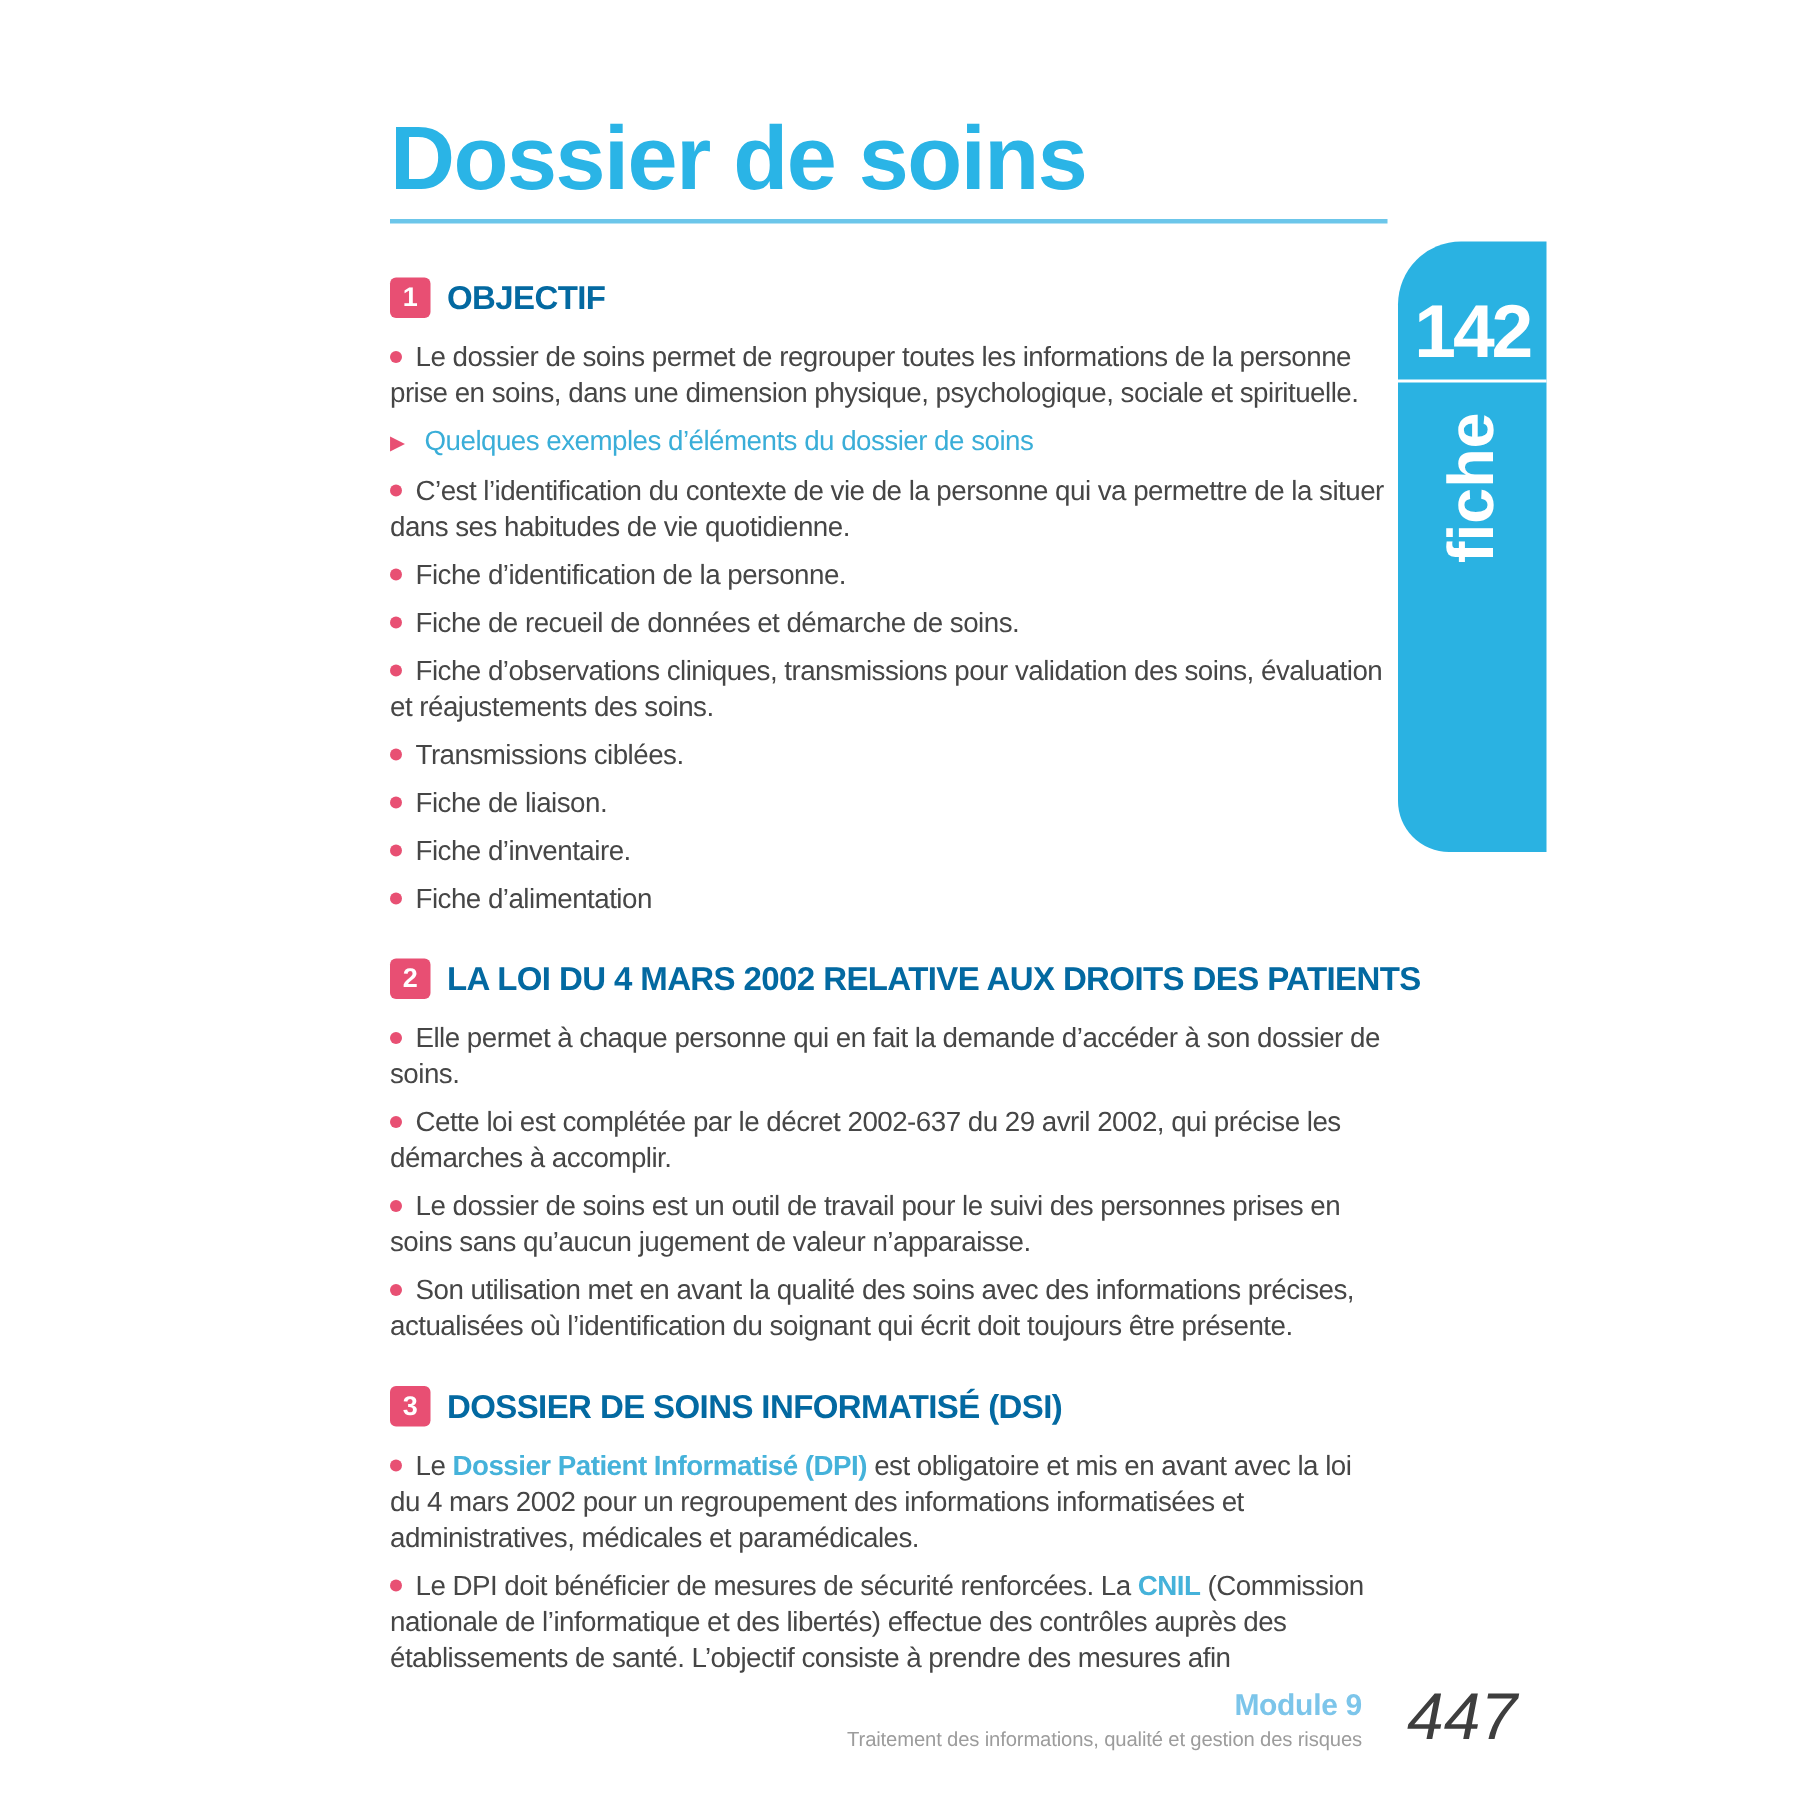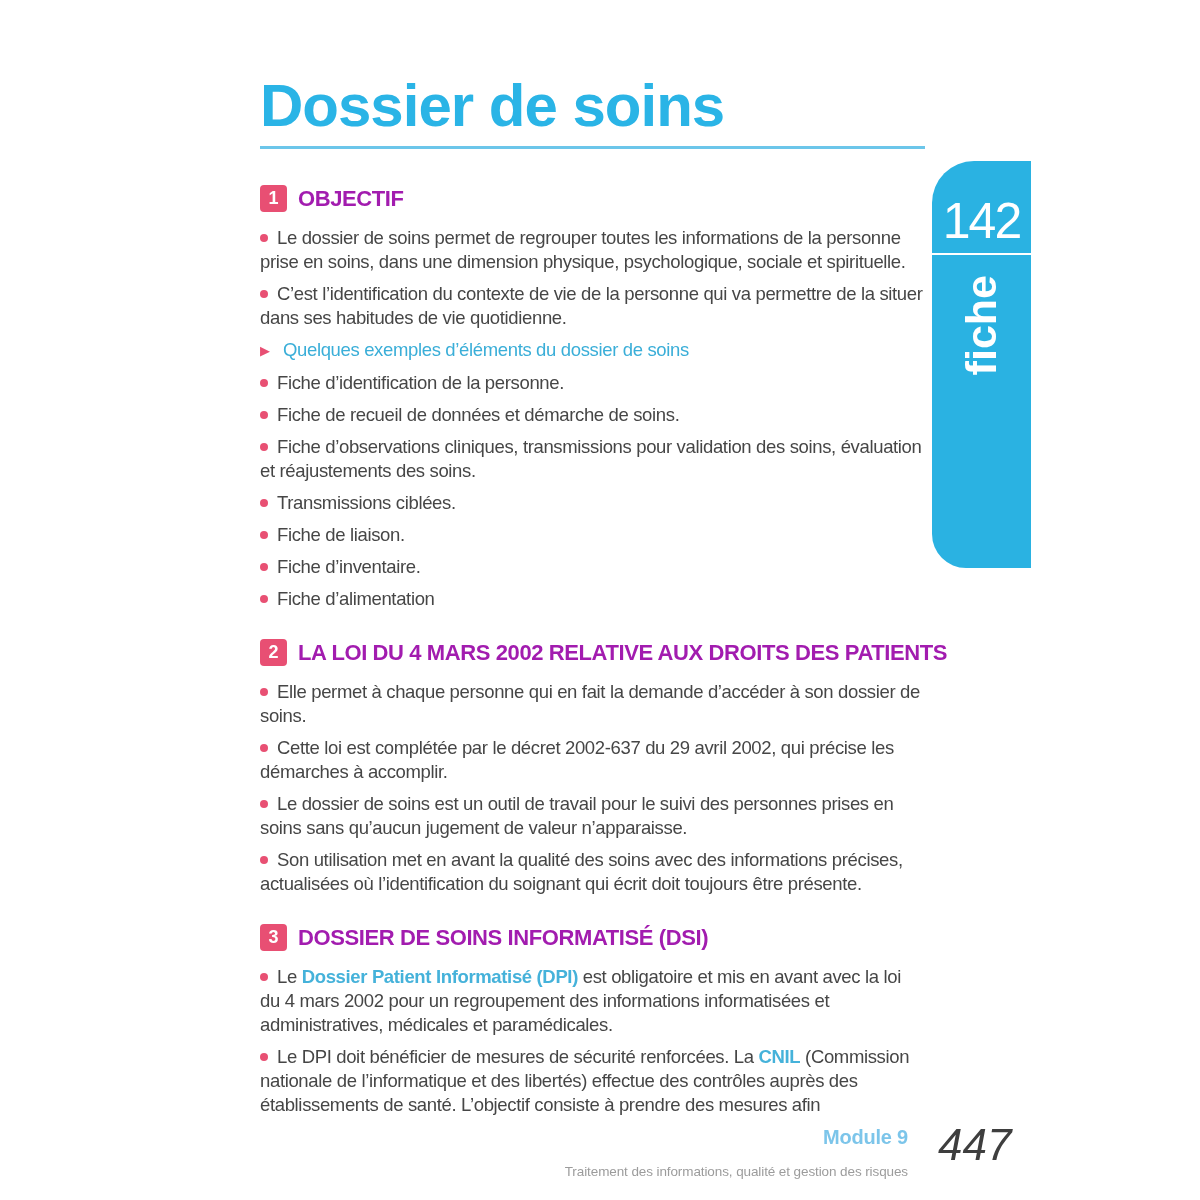--- a/index.html
+++ b/index.html
@@ -14,49 +14,49 @@
     color:#2ab4e6;letter-spacing:-1px;
     padding-bottom:9px;border-bottom:3px solid #6cc6ea;
   }
   .sec-head{display:flex;align-items:center;gap:11px;margin:28px 0 14px 0;}
   .sec-head.first{margin-top:36px;}
   .sec-num{
     flex:0 0 auto;width:27px;height:27px;border-radius:4px;background:#e84f73;
     color:#fff;font-size:18px;font-weight:bold;display:flex;align-items:center;justify-content:center;
   }
   .sec-title{
-    color:#a21caf;font-size:22px;font-weight:bold;letter-spacing:-0.4px;white-space:nowrap;
+    color:#0369a1;font-size:22px;font-weight:bold;letter-spacing:-0.4px;white-space:nowrap;
   }
   .li{margin:4px 0 8px 0;font-size:18.5px;line-height:24px;letter-spacing:-0.35px;color:#464646;}
   .dot{
     display:inline-block;width:8px;height:8px;border-radius:50%;background:#e85073;
     margin-right:9px;transform:translateY(-2px);
   }
   .arrow-line{color:#3aaed8;}
   .tri{color:#e84f73;font-size:13px;margin-right:13px;letter-spacing:0;vertical-align:1px;}
   .link{color:#45b2da;font-weight:bold;}
   
   .tab{
     position:absolute;left:932px;top:161px;width:99px;height:407px;
     background:#2ab2e2;border-radius:42px 0 0 34px;
   }
   .tab-number{
     margin-top:34px;text-align:center;color:#ffffff;font-size:50px;line-height:52px;
-    font-weight:400;letter-spacing:-2px;
+    font-weight:700;letter-spacing:-2px;
   }
   .tab-divider{margin-top:6px;height:2px;background:#ffffff;width:100%;}
   .tab-label-wrap{margin-top:4px;height:132px;display:flex;align-items:center;justify-content:center;}
   .tab-label{
     writing-mode:vertical-rl;transform:rotate(180deg);
     color:#ffffff;font-size:43px;font-weight:600;letter-spacing:0px;line-height:1;
   }
   
   .footer-text{position:absolute;top:1126px;right:292px;width:480px;text-align:right;}
   .footer-module{color:#7cc5ea;font-size:20px;font-weight:bold;letter-spacing:-0.2px;}
-  .footer-sub{color:#9c9c9c;font-size:13.5px;margin-top:15px;letter-spacing:-0.1px;}
+  .footer-sub{color:#9c9c9c;font-size:13.5px;margin-top:3px;letter-spacing:-0.1px;}
   .footer-pagenum{
     position:absolute;top:1120px;left:938px;font-size:44px;font-style:italic;
     color:#3e3e3e;letter-spacing:0px;
   }
 </style>
 </head>
 <body>
 
 <div class="page">
 
@@ -69,22 +69,22 @@
   </div>
 
   <div class="content">
     <h1 class="title">Dossier de soins</h1>
 
     <div class="sec-head first">
       <span class="sec-num">1</span>
       <span class="sec-title">OBJECTIF</span>
     </div>
     <p class="li"><span class="dot"></span><span>Le dossier de soins permet de regrouper toutes les informations de la personne prise en soins, dans une dimension physique, psychologique, sociale et spirituelle.</span></p>
+    <p class="li arrow-line"><span class="tri">▶</span><span>Quelques exemples d’éléments du dossier de soins</span></p>
     <p class="li"><span class="dot"></span><span>C’est l’identification du contexte de vie de la personne qui va permettre de la situer dans ses habitudes de vie quotidienne.</span></p>
-    <p class="li arrow-line"><span class="tri">▶</span><span>Quelques exemples d’éléments du dossier de soins</span></p>
     <p class="li"><span class="dot"></span><span>Fiche d’identification de la personne.</span></p>
     <p class="li"><span class="dot"></span><span>Fiche de recueil de données et démarche de soins.</span></p>
     <p class="li"><span class="dot"></span><span>Fiche d’observations cliniques, transmissions pour validation des soins, évaluation et réajustements des soins.</span></p>
     <p class="li"><span class="dot"></span><span>Transmissions ciblées.</span></p>
     <p class="li"><span class="dot"></span><span>Fiche de liaison.</span></p>
     <p class="li"><span class="dot"></span><span>Fiche d’inventaire.</span></p>
     <p class="li"><span class="dot"></span><span>Fiche d’alimentation</span></p>
 
     <div class="sec-head">
       <span class="sec-num">2</span>

